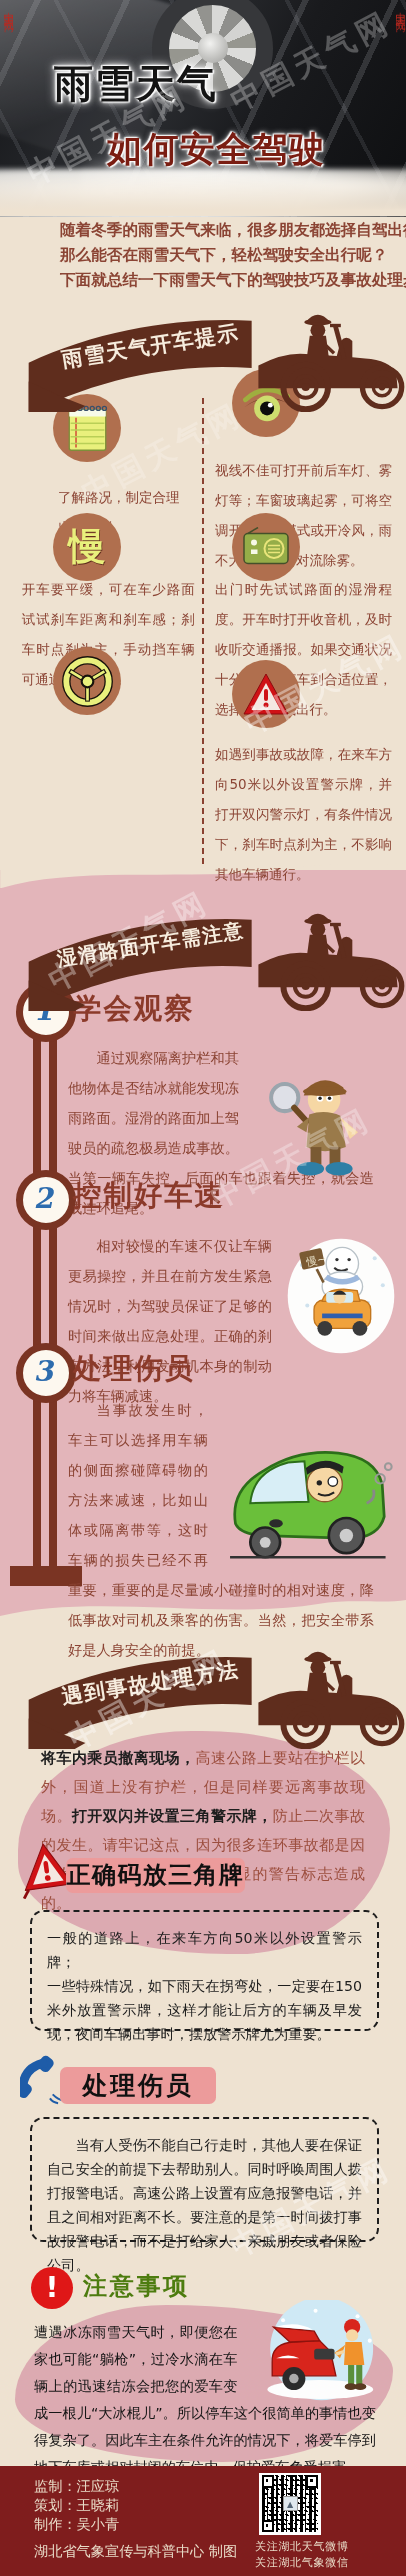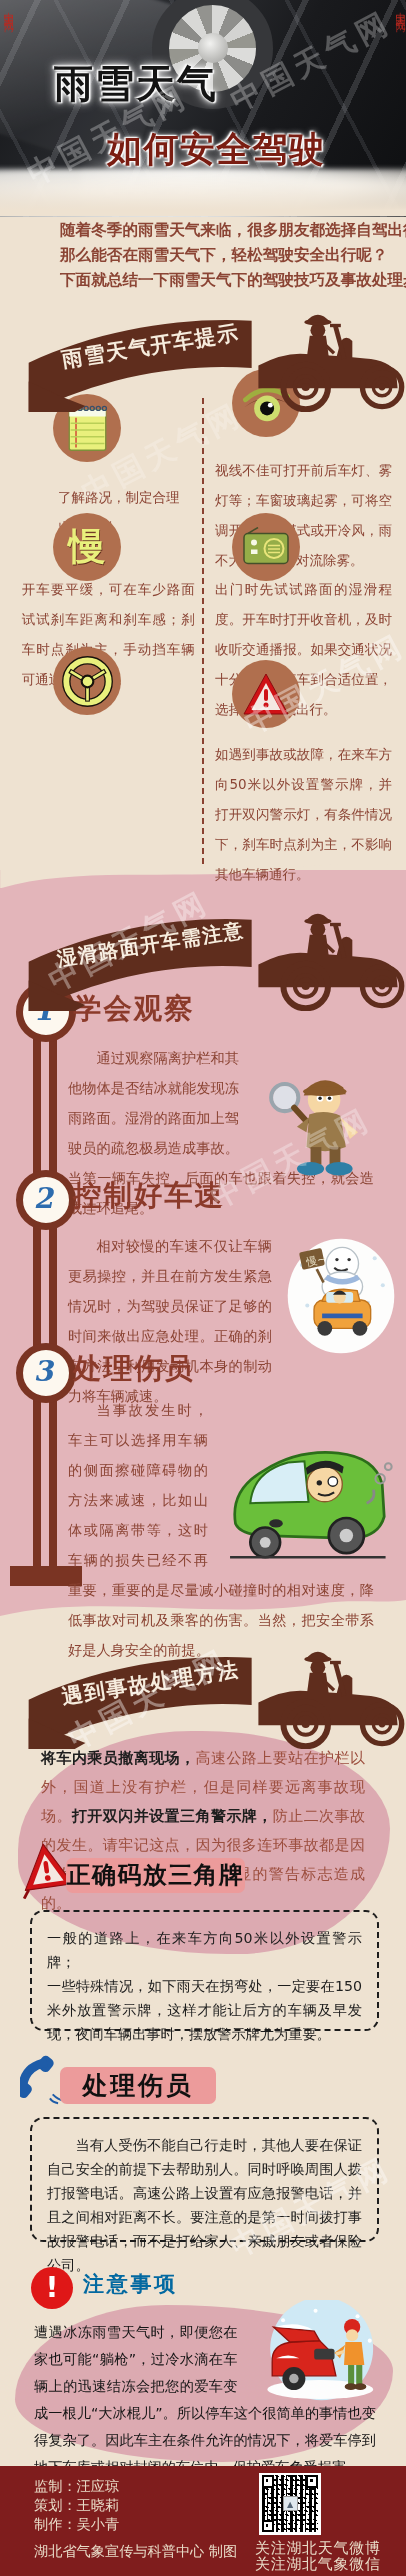--- a/index.html
+++ b/index.html
@@ -77,42 +77,42 @@
   .blob{position:absolute;background:#dcaab1;z-index:2;}
   .blob1{left:17.6px;top:1731px;width:372px;height:223px;border-radius:48% 52% 42% 58%/55% 45% 58% 42%;}
   .blob1-text{position:absolute;left:41px;top:1744px;width:324px;font-size:15px;line-height:29px;
       text-align:justify;z-index:3;color:#9c4e3e;}
   .blob1-text b{color:#1e1e1e;}
   .pink-label{position:absolute;background:#ec9b9b;border-radius:6.8px;color:#111;font-weight:bold;
       text-align:center;z-index:3;}
   .dash-box{position:absolute;left:30px;width:349px;border:2.7px dashed #1d1d1d;border-radius:13.5px;
       padding:13.5px 15px;color:#1d1d1d;font-size:14.2px;line-height:24px;z-index:3;box-sizing:border-box;
       text-align:justify;}
-  .notes-title{position:absolute;left:83px;top:2270px;font-size:21px;font-weight:bold;color:#0369a1;
+  .notes-title{position:absolute;left:83px;top:2270px;font-size:24px;font-weight:bold;color:#4d7c0f;
       letter-spacing:2.7px;z-index:3;}
   .alert-circle{position:absolute;left:31px;top:2267px;width:42px;height:42px;border-radius:50%;
       background:#df1717;color:#fff;font-size:28.4px;font-weight:bold;text-align:center;line-height:41px;z-index:3;}
   .blob2{left:15px;top:2305px;width:378px;height:157px;border-radius:40% 60% 45% 55%/60% 42% 58% 40%;}
   .blob2-text{position:absolute;left:34px;top:2319px;width:342px;font-size:14.2px;line-height:27px;
       color:#161616;text-align:justify;z-index:3;}
 
   
   .footer{position:absolute;left:0;top:2466px;width:406px;height:110px;background:#7f1d1d;z-index:4;}
   .footer .line{position:absolute;left:34px;color:#e9dcc8;font-size:14.2px;}
   .qr{position:absolute;left:259px;top:6.8px;width:62px;height:62px;background:#fff;padding:2.7px;box-sizing:border-box;}
   .qr-inner{width:100%;height:100%;position:relative;
     background:
       repeating-linear-gradient(90deg,#000 0 2.7px,transparent 2.7px 4.7px,#000 4.7px 6.1px,transparent 6.1px 9.5px),
       repeating-linear-gradient(0deg,#fff 0 2px,transparent 2px 4.1px,#fff 4.1px 6.8px,transparent 6.8px 8.8px),
       repeating-linear-gradient(45deg,#000 0 2px,#fff 2px 4.1px);}
   .qr-eye{position:absolute;width:12.2px;height:12.2px;border:2.7px solid #000;background:#fff;box-sizing:border-box;}
   .qr-eye::after{content:"";position:absolute;left:2px;top:2px;width:2.7px;height:2.7px;background:#000;}
   .qr-center{position:absolute;left:21px;top:21px;width:15px;height:15px;background:#dfe8ee;border:0.7px solid #999;
       display:flex;align-items:center;justify-content:center;font-size:8.1px;color:#567;}
-  .qr-cap{position:absolute;left:255px;color:#e9dcc8;font-size:15px;letter-spacing:0.7px;text-align:center;}
+  .qr-cap{position:absolute;left:255px;color:#e9dcc8;font-size:11px;letter-spacing:0.7px;text-align:center;}
 </style>
 </head>
 <body>
 
 <div class="page" data-interactable="false">
 
   <div class="hero" data-interactable="false">
     <div class="hero-panel" data-interactable="false"></div>
     <div class="wheel" data-interactable="false"></div>
     <div class="snow-spray" data-interactable="false"></div>

